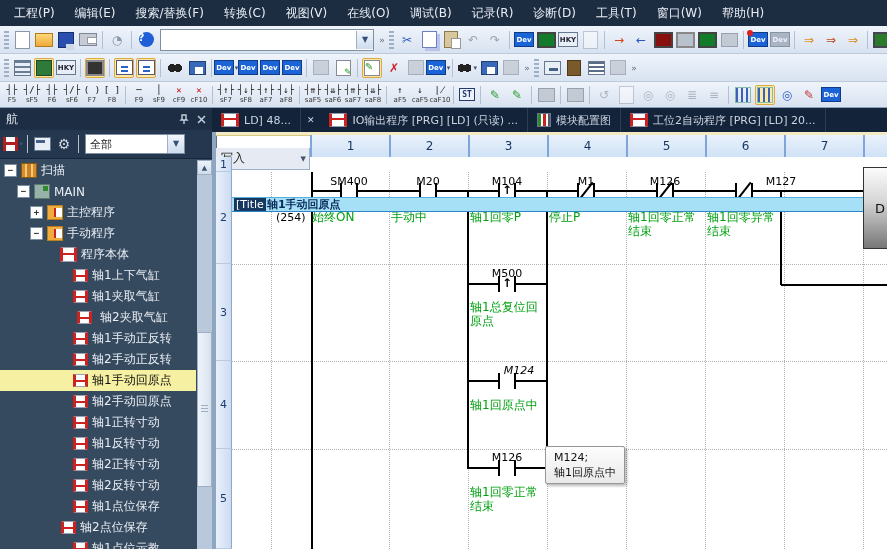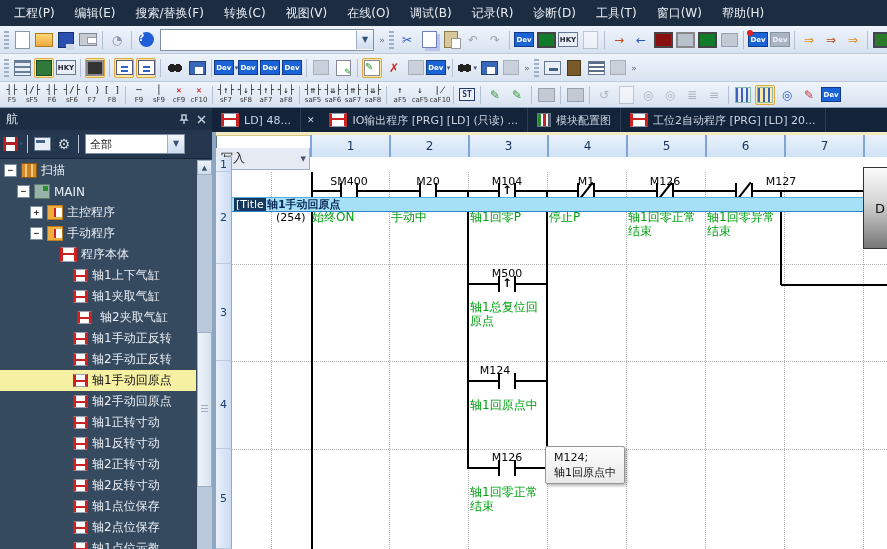--- a/index.html
+++ b/index.html
@@ -582,21 +582,21 @@
         <div class="trow" style="padding-left: 56px;">
           <span class="tgspace"></span>
           <span class="fi leaf"></span>
           <span>轴2反转寸动</span>
         </div>
         <div class="trow" style="padding-left: 56px;">
           <span class="tgspace"></span>
           <span class="fi leaf"></span>
           <span>轴1点位保存</span>
         </div>
-        <div class="trow" style="padding-left: 56px;">
+        <div class="trow" style=" margin-left: 44px;">
           <span class="tgspace"></span>
           <span class="fi leaf"></span>
           <span>轴2点位保存</span>
         </div>
         <div class="trow" style="padding-left: 56px;">
           <span class="tgspace"></span>
           <span class="fi leaf"></span>
           <span>轴1点位示教</span>
         </div>
       </div>
@@ -720,21 +720,21 @@
         <div class="bar" style="left: 20px;"></div>
         <div class="up">↑</div>
       </div>
       <div class="devname" style="left: 507px; top: 267px; position: absolute;">M500</div>
       <div class="glabel" style="left: 470px; top: 300px; position: absolute;">轴1总复位回原点</div>
       <div class="ct" style="left: 494px; top: 372px; width: 26px; height: 18px; position: absolute;">
         <div class="mask"></div>
         <div class="bar" style="left: 4px;"></div>
         <div class="bar" style="left: 20px;"></div>
       </div>
-      <div class="devname" style="left: 495px; top: 364px; position: absolute;">M124</div>
+      <div class="devname" style="left: 519px; top: 364px; position: absolute; font-style: italic;">M124</div>
       <div class="glabel" style="left: 470px; top: 398px; position: absolute;">轴1回原点中</div>
       <div class="ct" style="left: 494px; top: 459px; width: 26px; height: 18px; position: absolute;">
         <div class="mask"></div>
         <div class="bar" style="left: 4px;"></div>
         <div class="bar" style="left: 20px;"></div>
       </div>
       <div class="devname" style="left: 507px; top: 451px; position: absolute;">M126</div>
       <div class="glabel" style="left: 470px; top: 485px; position: absolute;">轴1回零正常结束</div>
       <div class="stepnum" style="left: 276px; top: 211px; position: absolute;">(254)</div>
     </div>

